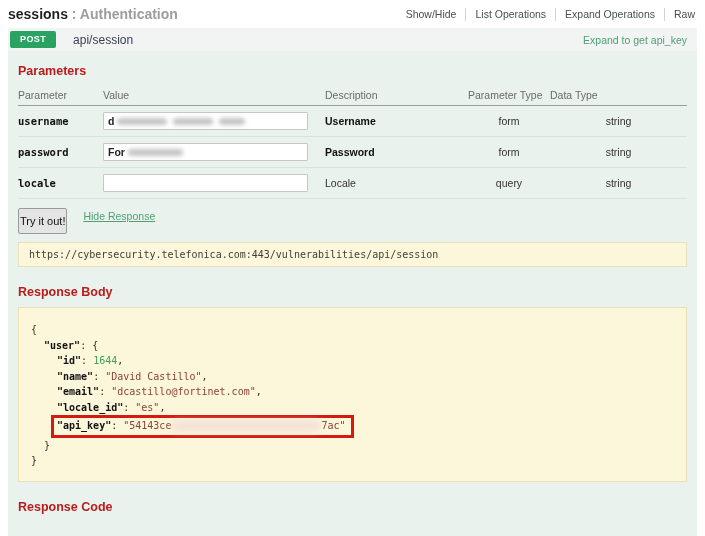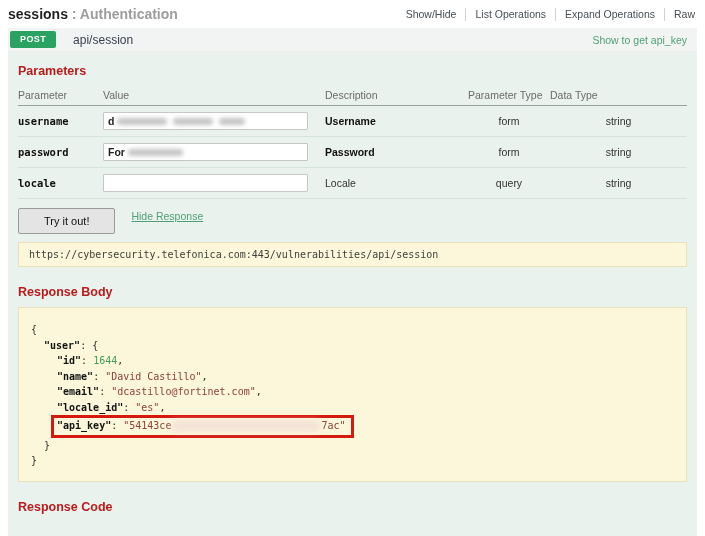--- a/index.html
+++ b/index.html
@@ -79,21 +79,21 @@
     vertical-align:middle; flex:none;
   }
   .w50 { width:50px; } .w40 { width:40px; } .w26 { width:26px; } .w55 { width:55px; }
   .redact.pinky { background:#f3e0d6; height:10px; width:148px; filter:blur(3px); margin:0 1px; vertical-align:text-bottom; }
 
   
   .act-row { display:flex; align-items:center; margin-top:9px; }
   .try-btn {
     font-family:"Liberation Sans", sans-serif;
     background:#e4e4e4; border:1px solid #9a9a9a; border-radius:2px;
-    font-size:11px; color:#111; padding:6px 25px; cursor:pointer;
+    font-size:11px; color:#111; padding:6px 1px; cursor:pointer;
   }
   .hide-resp {
     margin-left:16px; align-self:flex-start; margin-top:2px;
     color:#4fa074; font-size:10.5px; text-decoration:underline; cursor:pointer;
   }
 
   
   .code-box {
     background:#fcf6db; border:1px solid #eae1ba;
     font-family:"DejaVu Sans Mono", monospace;
@@ -132,21 +132,21 @@
     <span class="vdiv"></span>
     <span class="lnk">Expand Operations</span>
     <span class="vdiv"></span>
     <span class="lnk">Raw</span>
   </div>
 </div>
 
 <div class="endpoint">
   <span class="badge">POST</span>
   <span class="path">api/session</span>
-  <span class="auth-link">Show to get api_key</span>
+  <span class="auth-link">Expand to get api_key</span>
 </div>
 
 <div class="content">
 
   <div class="sec-h first">Parameters</div>
 
   <div class="ptable">
     <div class="prow head">
       <span>Parameter</span>
       <span>Value</span>

